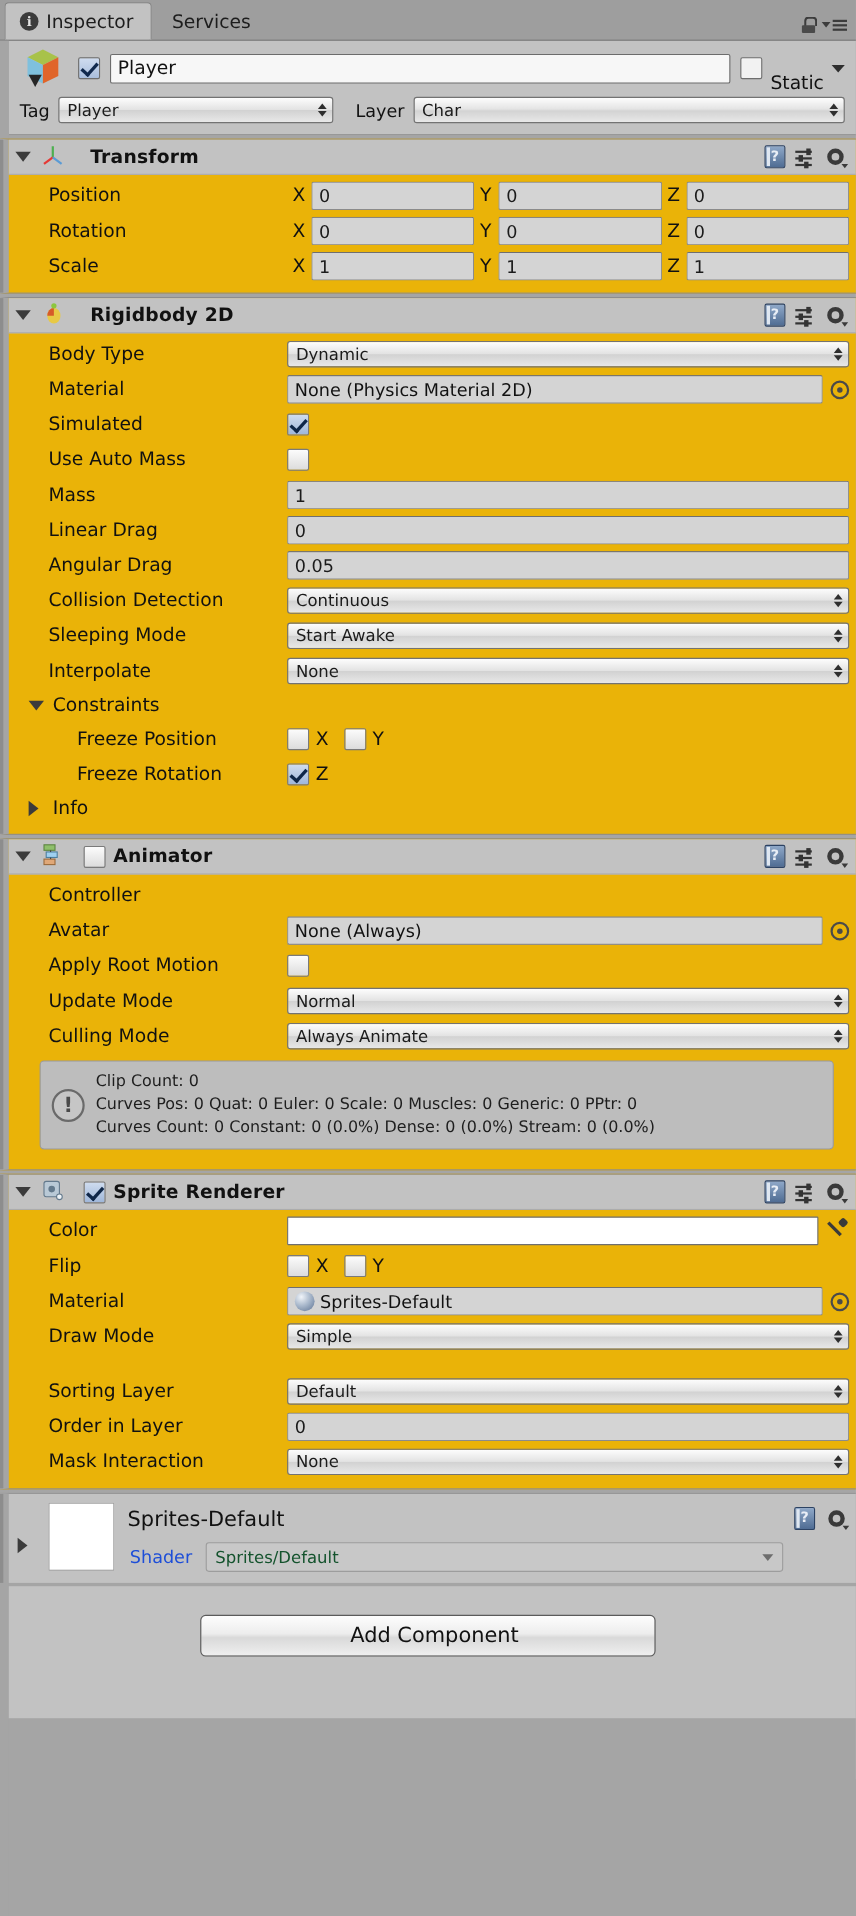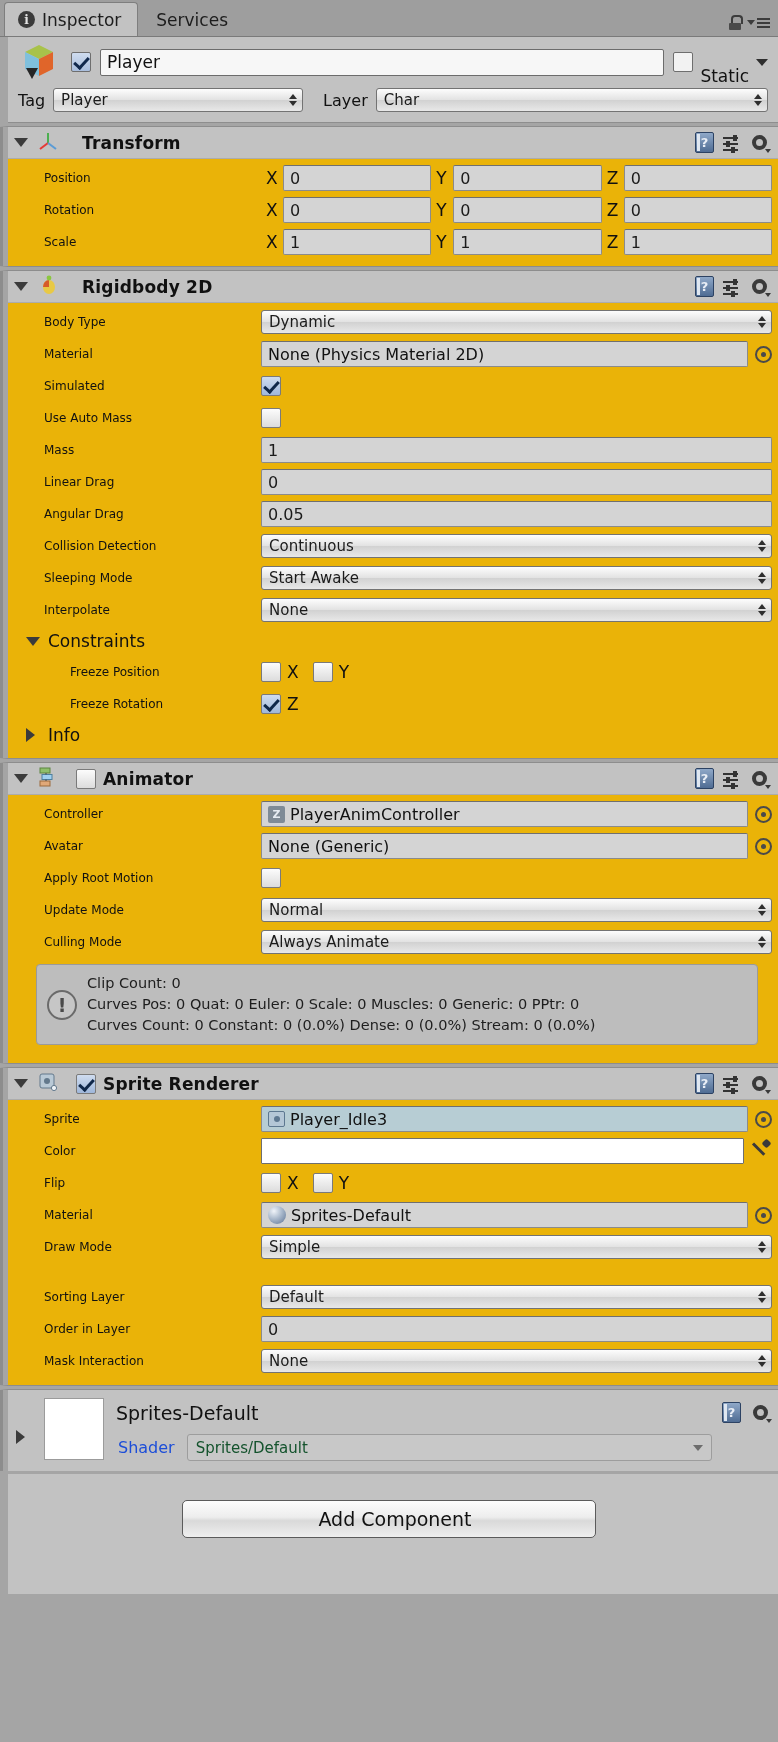--- a/index.html
+++ b/index.html
@@ -138,21 +138,21 @@
   }
   .gearicon::after{
     content:""; position:absolute; left:7px; top:7px; width:5px;height:5px;
     background:#c2c2c2; border-radius:50%;
   }
   .gear-dot{position:absolute;right:-2px;bottom:-1px;width:0;height:0;
     border-left:3px solid transparent;border-right:3px solid transparent;border-top:4px solid #3a3a3a;}
 
   .fields { padding:3px 6px 8px 6px; }
   .frow { display:flex; align-items:center; height:32px; }
-  .frow .name { width:247px; font-size:12px; padding-left:30px; }
+  .frow .name { width:247px; font-size:17px; padding-left:30px; }
   .frow .name.ind { padding-left:56px; }
   .frow .ctl { flex:1; display:flex; align-items:center; gap:0; }
 
   .numfield {
     height:26px; background:#d4d4d4; border:1px solid #8b8b8b;
     border-top-color:#6f6f6f; border-radius:2px;
     display:flex; align-items:center; padding:0 6px; font-size:16px; color:#1b1b1b;
   }
   .axis { width:22px; text-align:left; font-size:17px; padding-left:5px;}
   .vec { display:flex; align-items:center; flex:1; }
@@ -594,34 +594,27 @@
           </span>
         <span class="gearicon">
             <span class="gear-dot"></span>
           </span>
       </span>
     </div>
     <div class="fields">
 
       <div class="frow">
         <span class="name">Controller</span>
+      </div>
+
+      <div class="frow">
+        <span class="name">Avatar</span>
         <span class="ctl">
           <span class="objfield">
-            <span class="ctrl-thumb"></span>
-            <span>PlayerAnimController</span>
-          </span>
-          <span class="target"></span>
-        </span>
-      </div>
-
-      <div class="frow">
-        <span class="name">Avatar</span>
-        <span class="ctl">
-          <span class="objfield">
-            <span>None (Generic)</span>
+            <span>None (Always)</span>
           </span>
           <span class="target"></span>
         </span>
       </div>
 
       <div class="frow">
         <span class="name">Apply Root Motion</span>
         <span class="ctl">
             <span class="cbsmall"></span>
           </span>
@@ -686,30 +679,20 @@
             <b></b>
             <b></b>
           </span>
         <span class="gearicon">
             <span class="gear-dot"></span>
           </span>
       </span>
     </div>
     <div class="fields">
 
-      <div class="frow">
-        <span class="name">Sprite</span>
-        <span class="ctl">
-          <span class="objfield sel">
-            <span class="sprite-thumb"></span>
-            <span>Player_Idle3</span>
-          </span>
-          <span class="target"></span>
-        </span>
-      </div>
 
       <div class="frow">
         <span class="name">Color</span>
         <span class="ctl">
           <span class="colorfield"></span>
           <span class="eyedropper"></span>
         </span>
       </div>
 
       <div class="frow">

